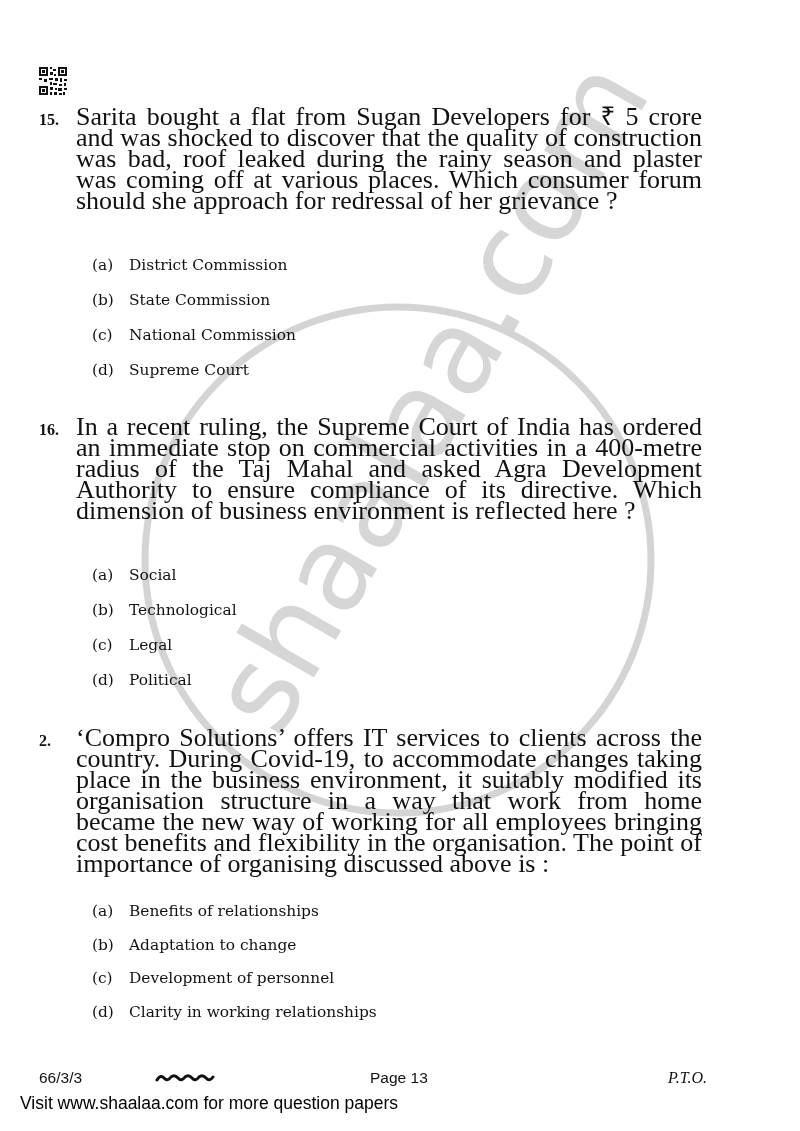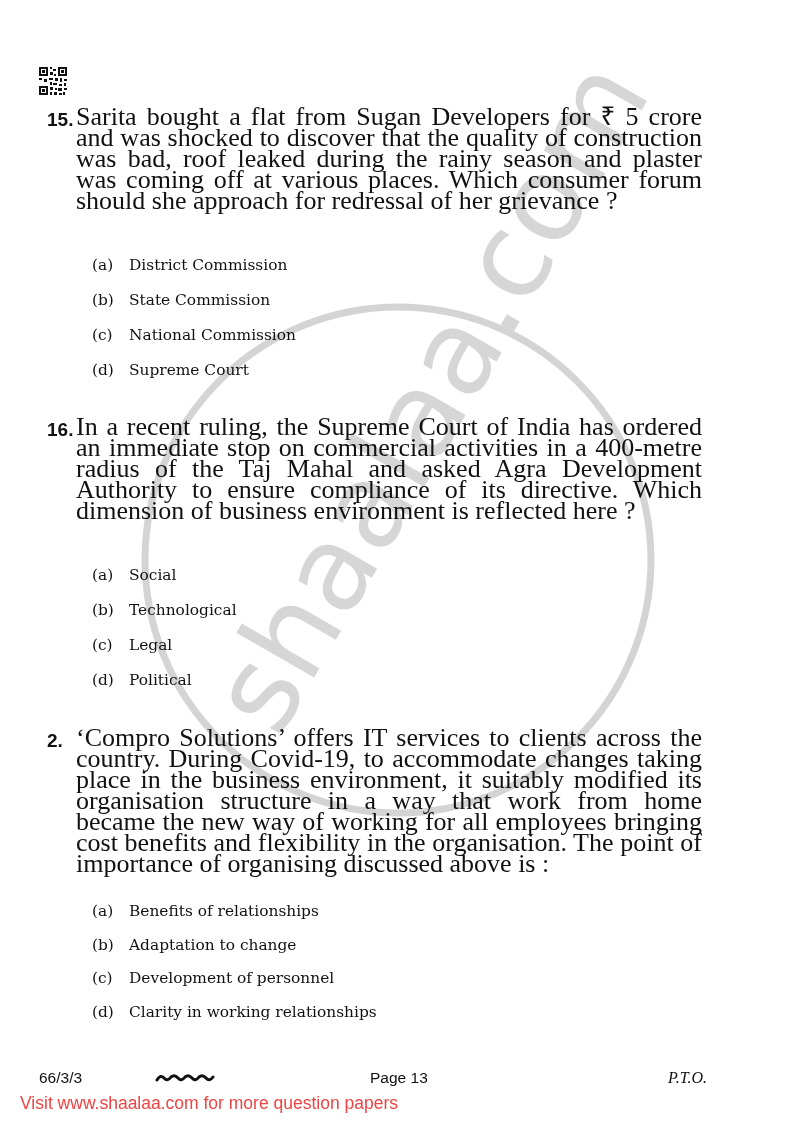--- a/index.html
+++ b/index.html
@@ -40,24 +40,24 @@
       width: 800px; height: 1131px;
       z-index: 1;
     }
     .question {
       position: absolute;
       left: 39px;
       width: 680px;
     }
     .q-num {
       position: absolute;
-      left: 8px; top: 0;
-      font-family: Liberation Sans, sans-serif;
+      left: 0; top: 0;
+      font-family: Liberation Serif, serif;
       font-weight: bold;
-      font-size: 19px;
+      font-size: 16px;
       line-height: 27.5px;
     }
     .q-text {
       position: absolute;
       left: 37px;
       width: 626px;
       font-family: "Liberation Serif", serif;
       font-size: 26px;
       line-height: 21px;
       text-align: justify;
@@ -101,21 +101,21 @@
       font-family: "Liberation Serif", serif;
       font-style: italic;
       font-size: 16px;
     }
     .visit {
       position: absolute;
       left: 20px;
       top: 1093px;
       font-family: "Liberation Sans", sans-serif;
       font-size: 17.5px;
-      color: #ef4444;
+      color: #000000;
     }
   </style>
 </head>
 <body>
 
 <div class="page">
 
   <svg class="watermark" viewBox="0 0 800 1131" xmlns="http://www.w3.org/2000/svg">
     <circle cx="398" cy="560" r="253" fill="none" stroke="#d4d4d4" stroke-width="7"></circle>
     <text x="0" y="0" transform="translate(278,740) rotate(-60)" font-family="DejaVu Sans, sans-serif" font-size="118" fill="#d6d6d6">shaalaa.com</text>

